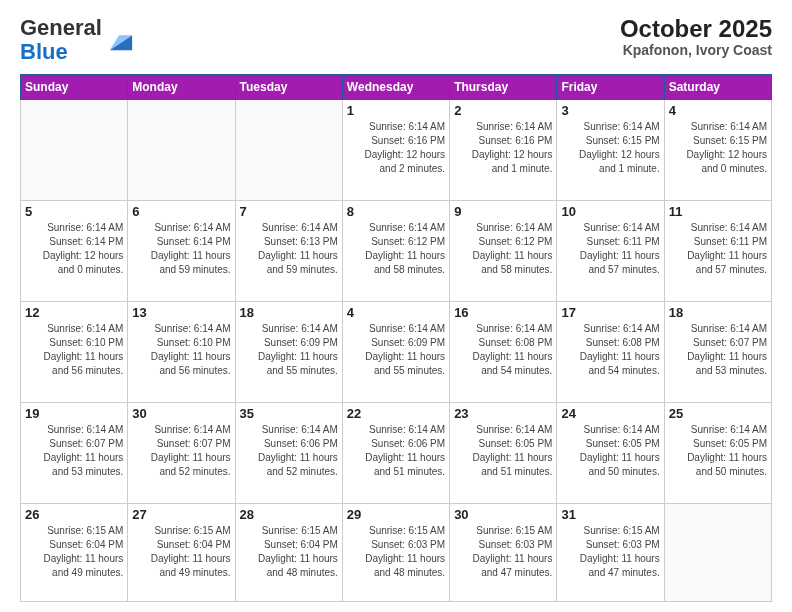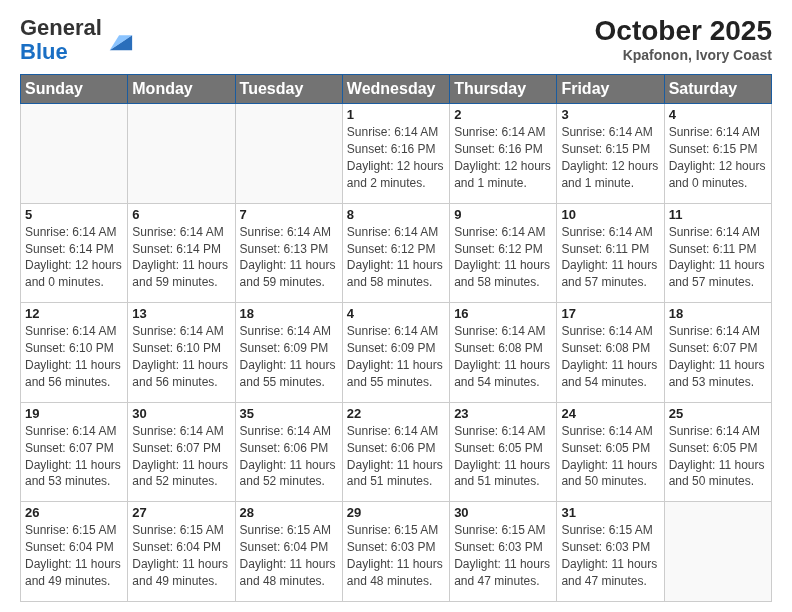--- a/index.html
+++ b/index.html
@@ -40,41 +40,41 @@
     }
     .logo-icon {
       width: 28px;
       height: 28px;
       margin-left: 4px;
     }
     .title-block {
       text-align: right;
     }
     .month-title {
-      font-size: 28px;
+      font-size: 24px;
       font-weight: bold;
       color: #222;
       line-height: 1.1;
     }
     .location {
       font-size: 14px;
       color: #555;
       font-weight: bold;
     }
     .calendar {
       flex: 1;
       border: 1px solid #ccc;
       border-collapse: collapse;
       width: 100%;
       table-layout: fixed;
     }
     .calendar th {
-      background-color: #737373;
+      background-color: #a21caf;
       color: white;
-      font-size: 16px;
+      font-size: 12px;
       font-weight: bold;
       padding: 5px 4px;
       text-align: left;
       border: 1px solid #1a5ca0;
     }
     .calendar td {
       border: 1px solid #ccc;
       vertical-align: top;
       padding: 3px 4px;
       font-size: 9.5px;
@@ -83,22 +83,23 @@
     }
     .day-num {
       font-size: 13px;
       font-weight: bold;
       color: #222;
       display: block;
       margin-bottom: 2px;
     }
     .day-info {
       line-height: 1.4;
-      font-size: 12px;
+      font-size: 10px;
       color: #444;
+      text-align: right;
     }
     .empty-cell {
       background: #f9f9f9;
     }
     tr:last-child td {
       height: 78px;
     }
   </style>
 </head>
 <body>

